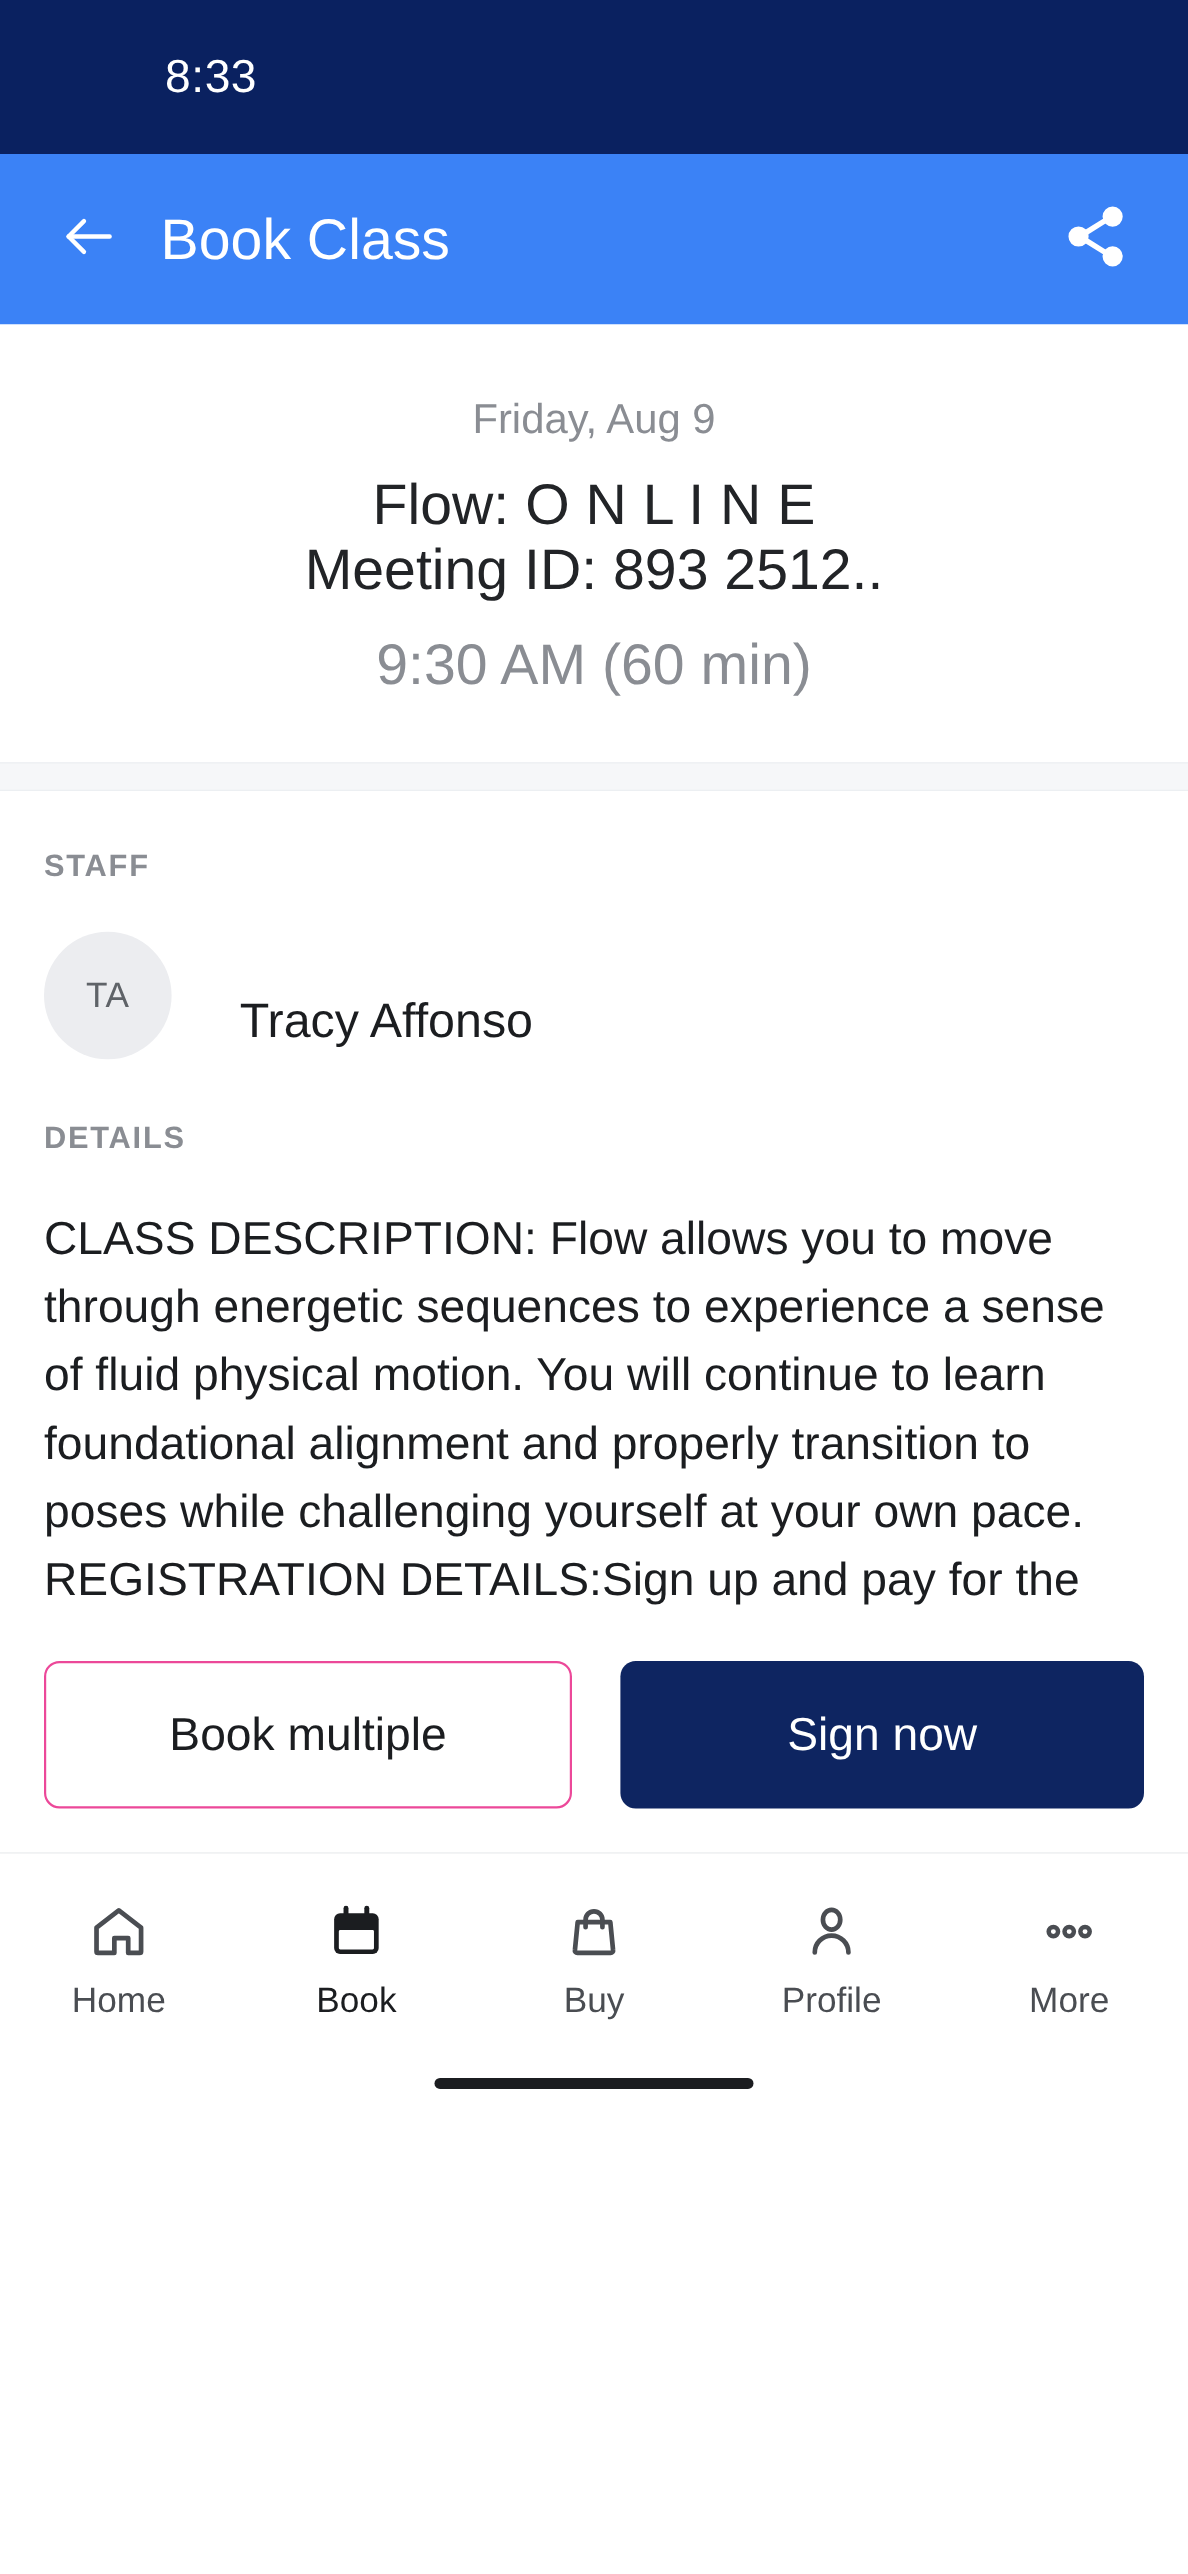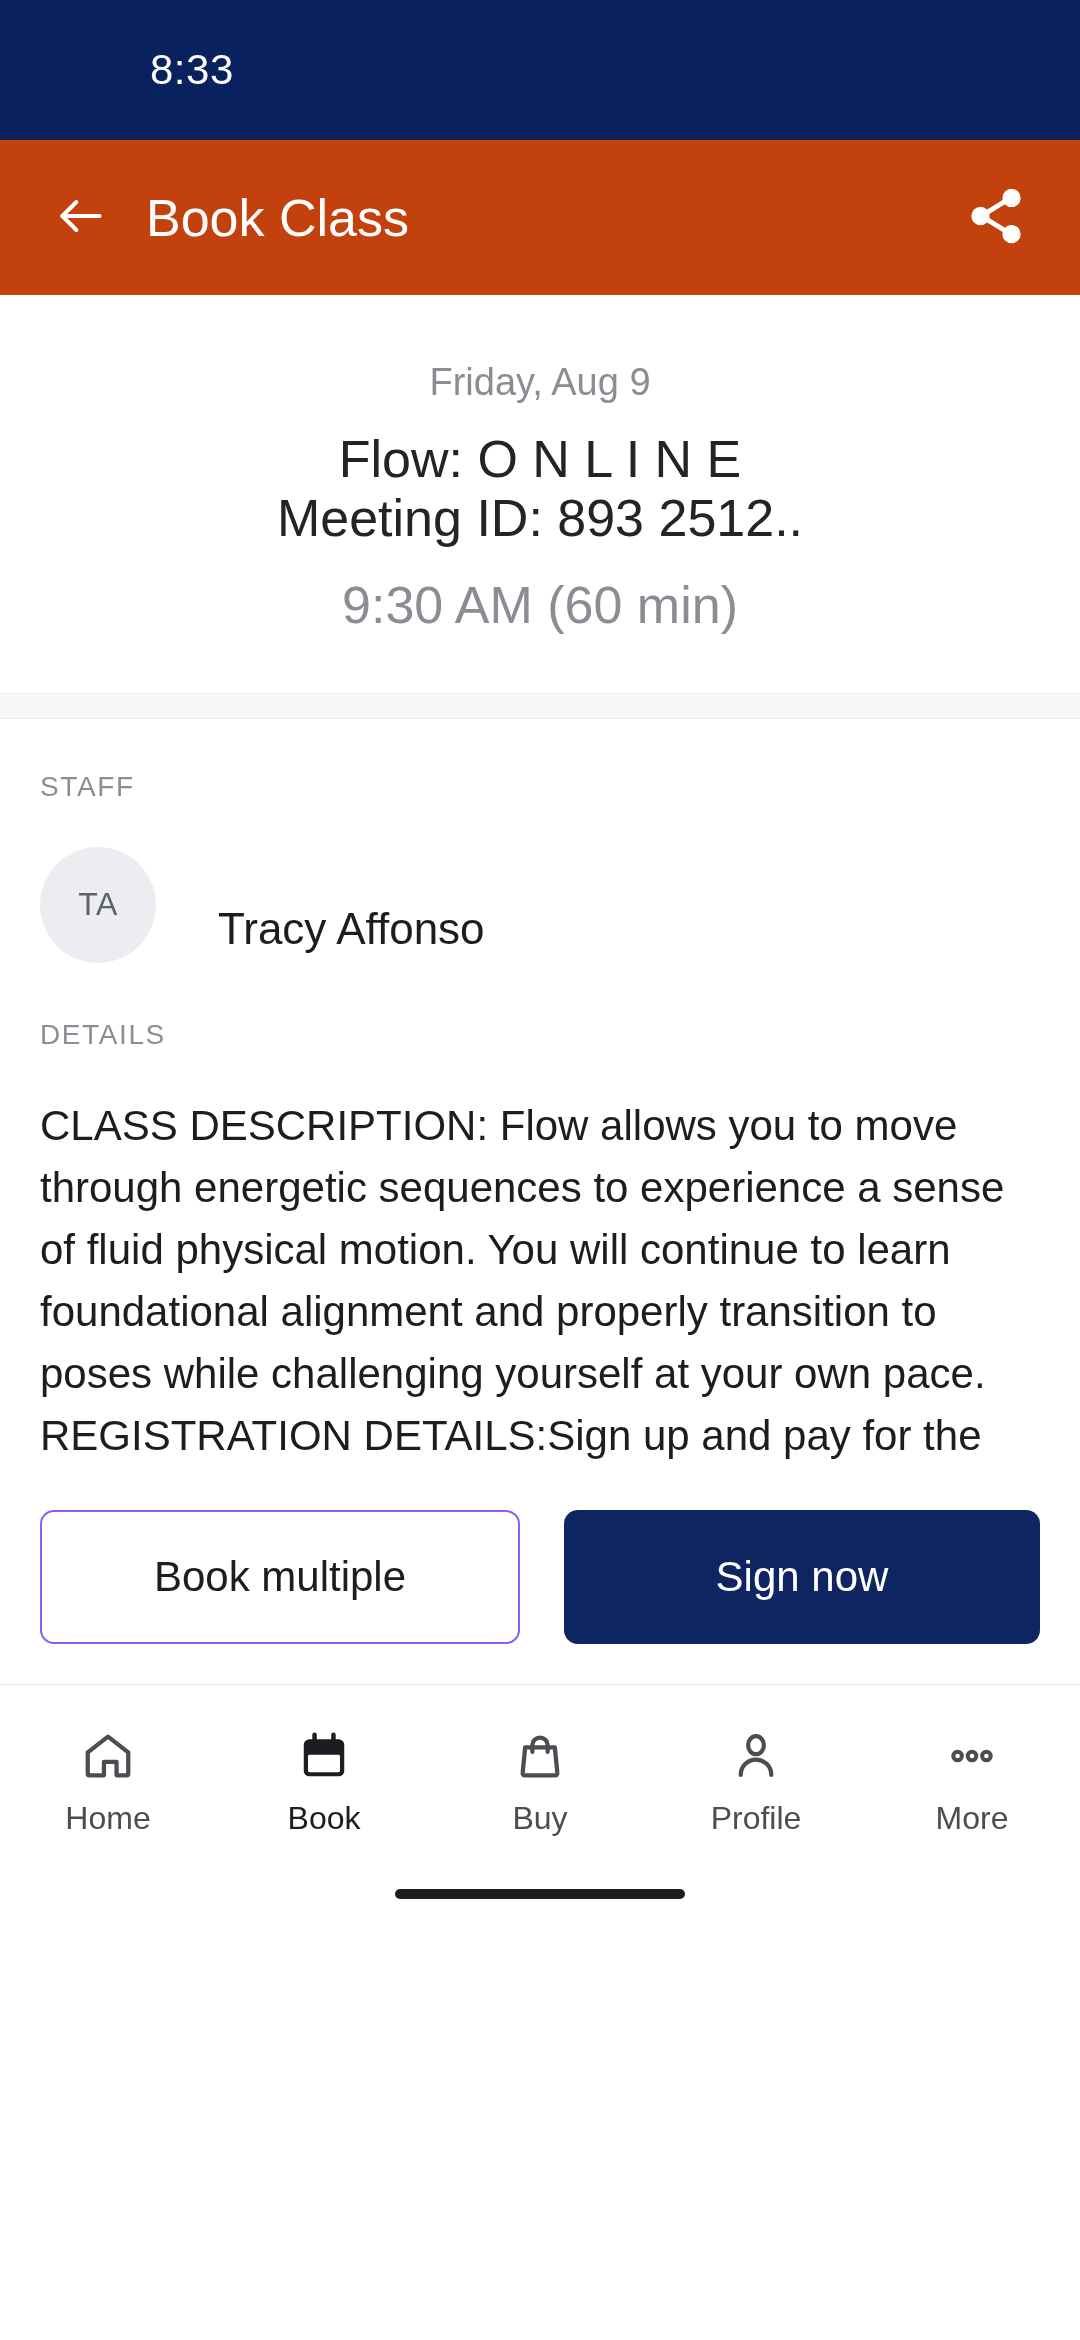--- a/index.html
+++ b/index.html
@@ -31,21 +31,21 @@
     padding: 0 0 0 150px;
   }
   .status-time {
     color: #ffffff;
     font-size: 42px;
     letter-spacing: 0.5px;
   }
 
   
   .app-bar {
-    background: #c2410c;
+    background: #3b82f6;
     height: 155px;
     flex: 0 0 155px;
     display: flex;
     align-items: center;
     padding: 0 44px 0 44px;
   }
   .back-btn {
     width: 74px;
     height: 74px;
     display: flex;
@@ -104,21 +104,21 @@
 
   
   .content {
     flex: 1 1 auto;
     padding: 0 40px;
     overflow: hidden;
   }
 
   .section-label {
     font-size: 28px;
-    font-weight: 400;
+    font-weight: 700;
     color: #8a8d93;
     letter-spacing: 1.6px;
     margin-top: 52px;
     margin-bottom: 0;
   }
 
   .staff-row {
     display: flex;
     align-items: center;
     margin-top: 44px;
@@ -167,21 +167,21 @@
     height: 134px;
     border-radius: 14px;
     font-size: 42px;
     display: flex;
     align-items: center;
     justify-content: center;
     cursor: pointer;
   }
   .btn-outline {
     background: #ffffff;
-    border: 2px solid #8b5cf6;
+    border: 2px solid #ec4899;
     color: #1b1d20;
   }
   .btn-primary {
     background: #0E2561;
     border: none;
     color: #ffffff;
   }
 
   
   .bottom-nav {

